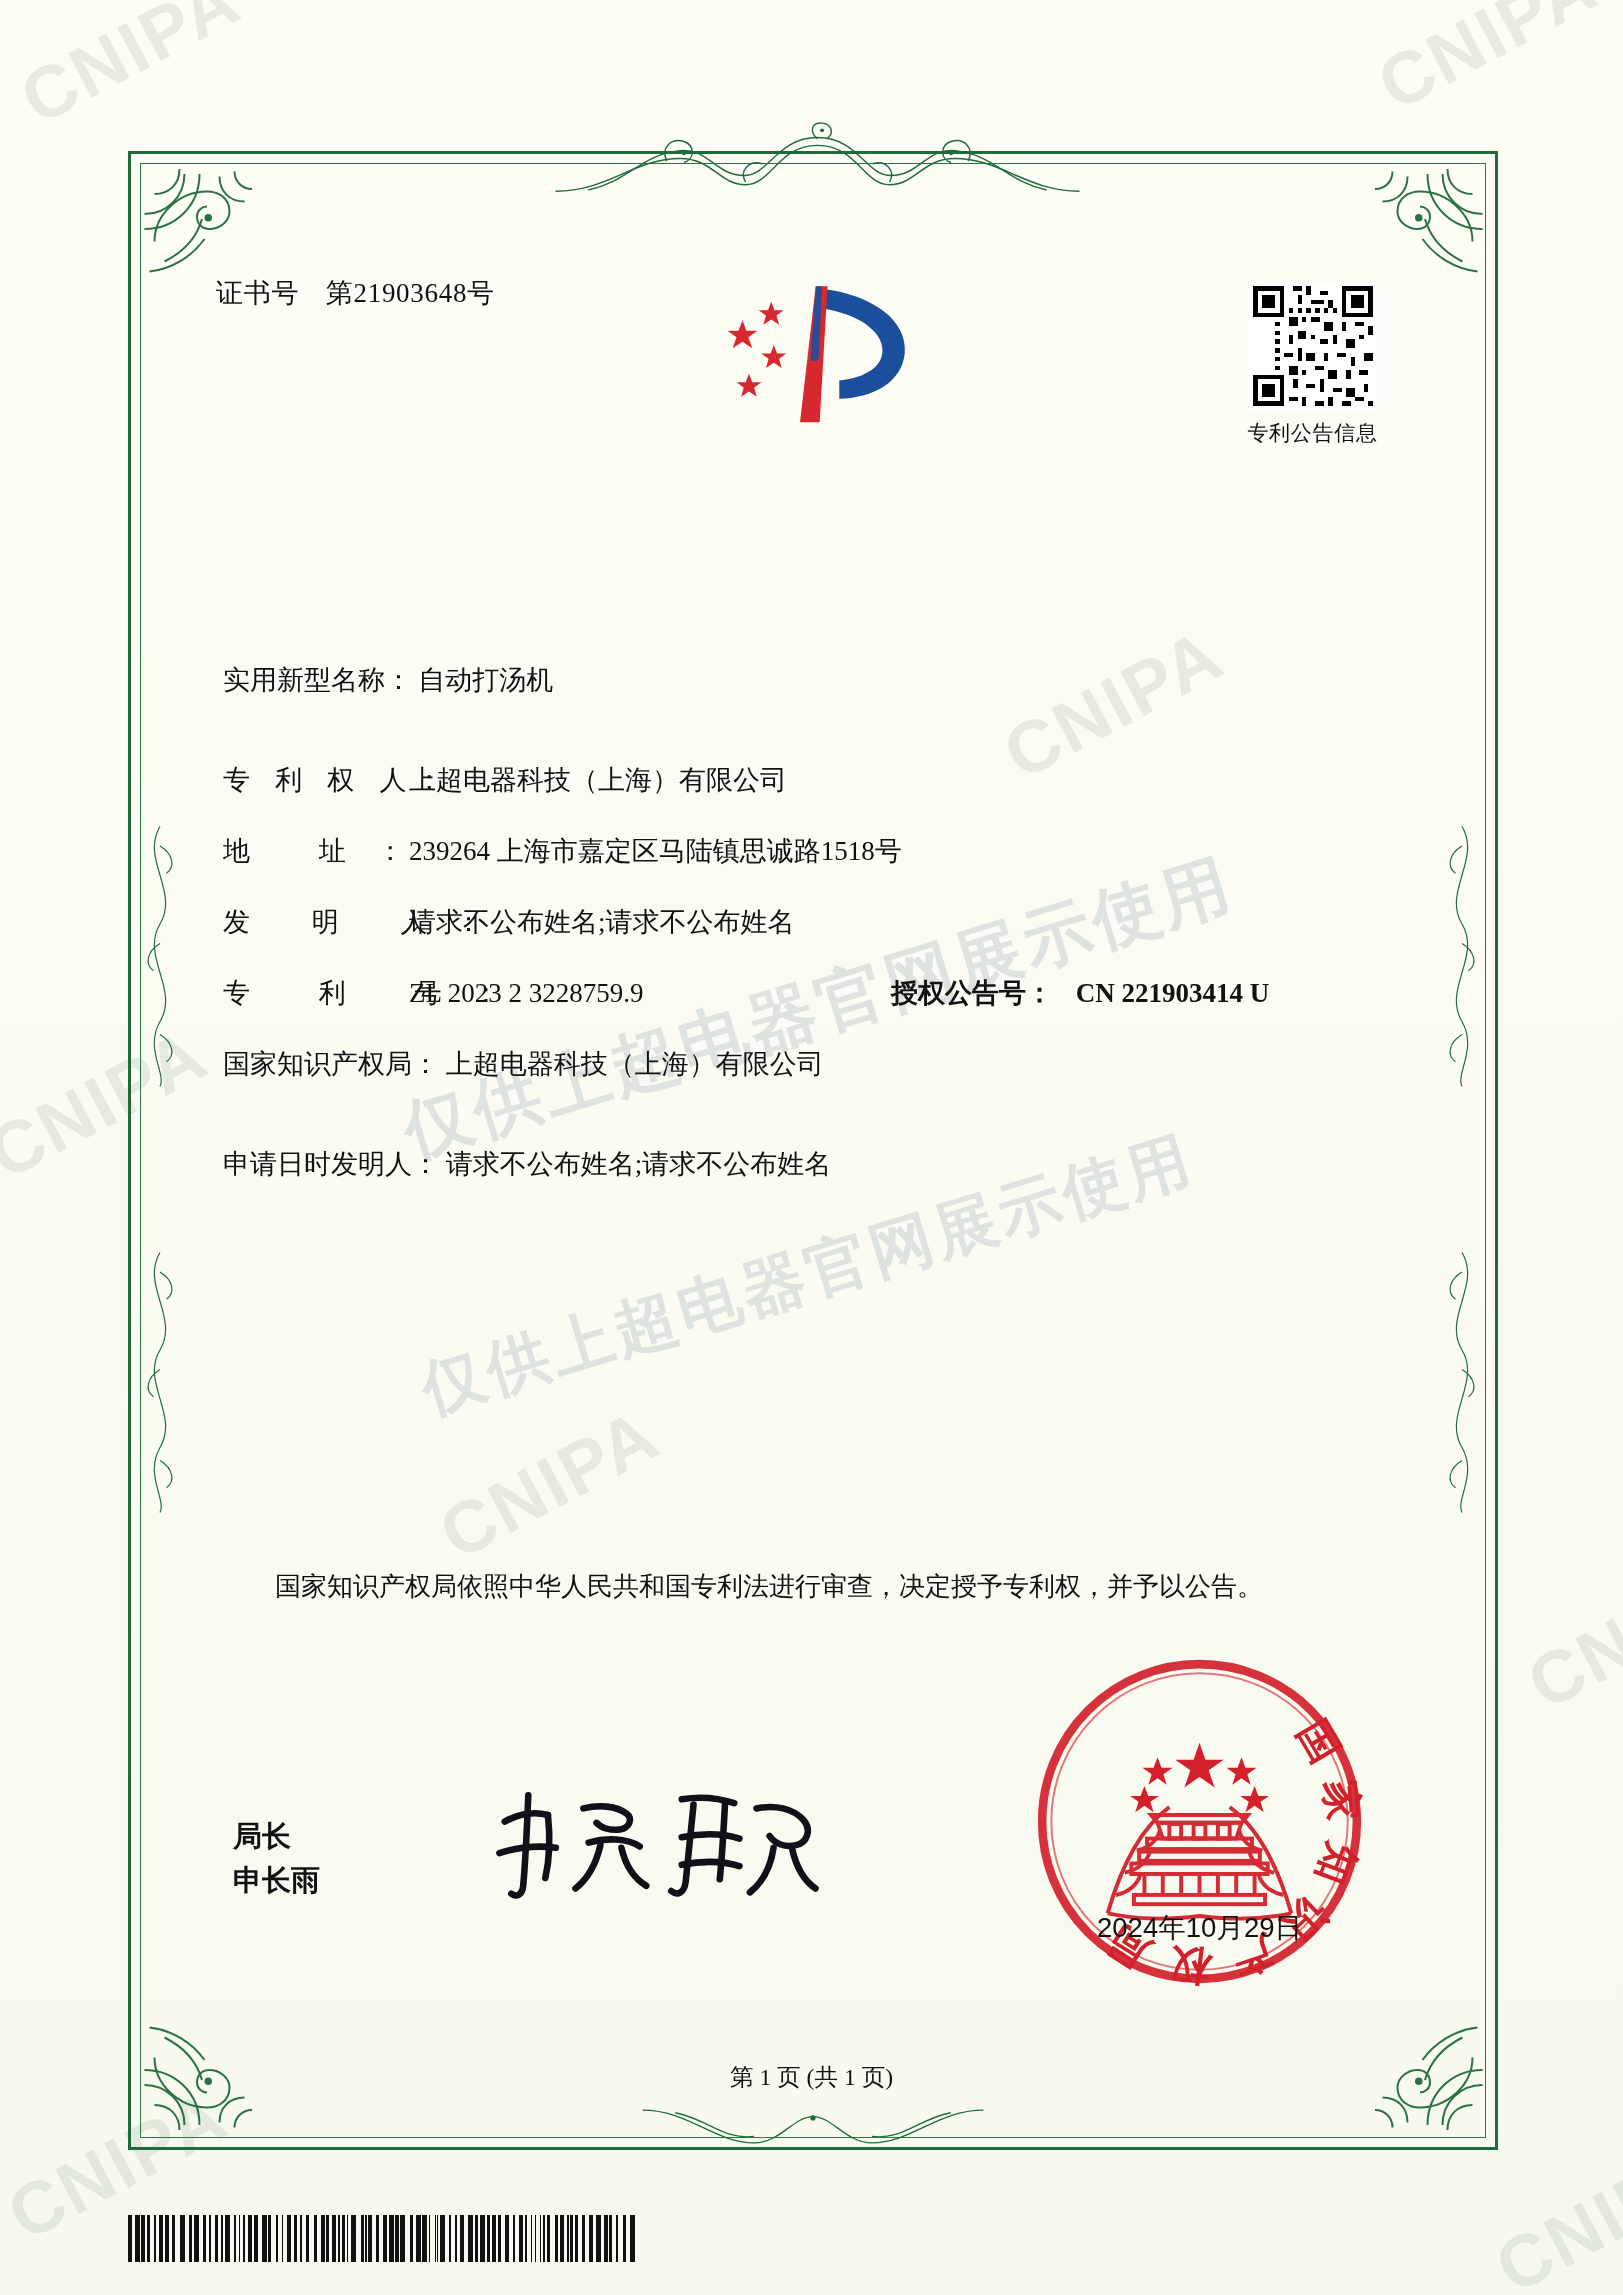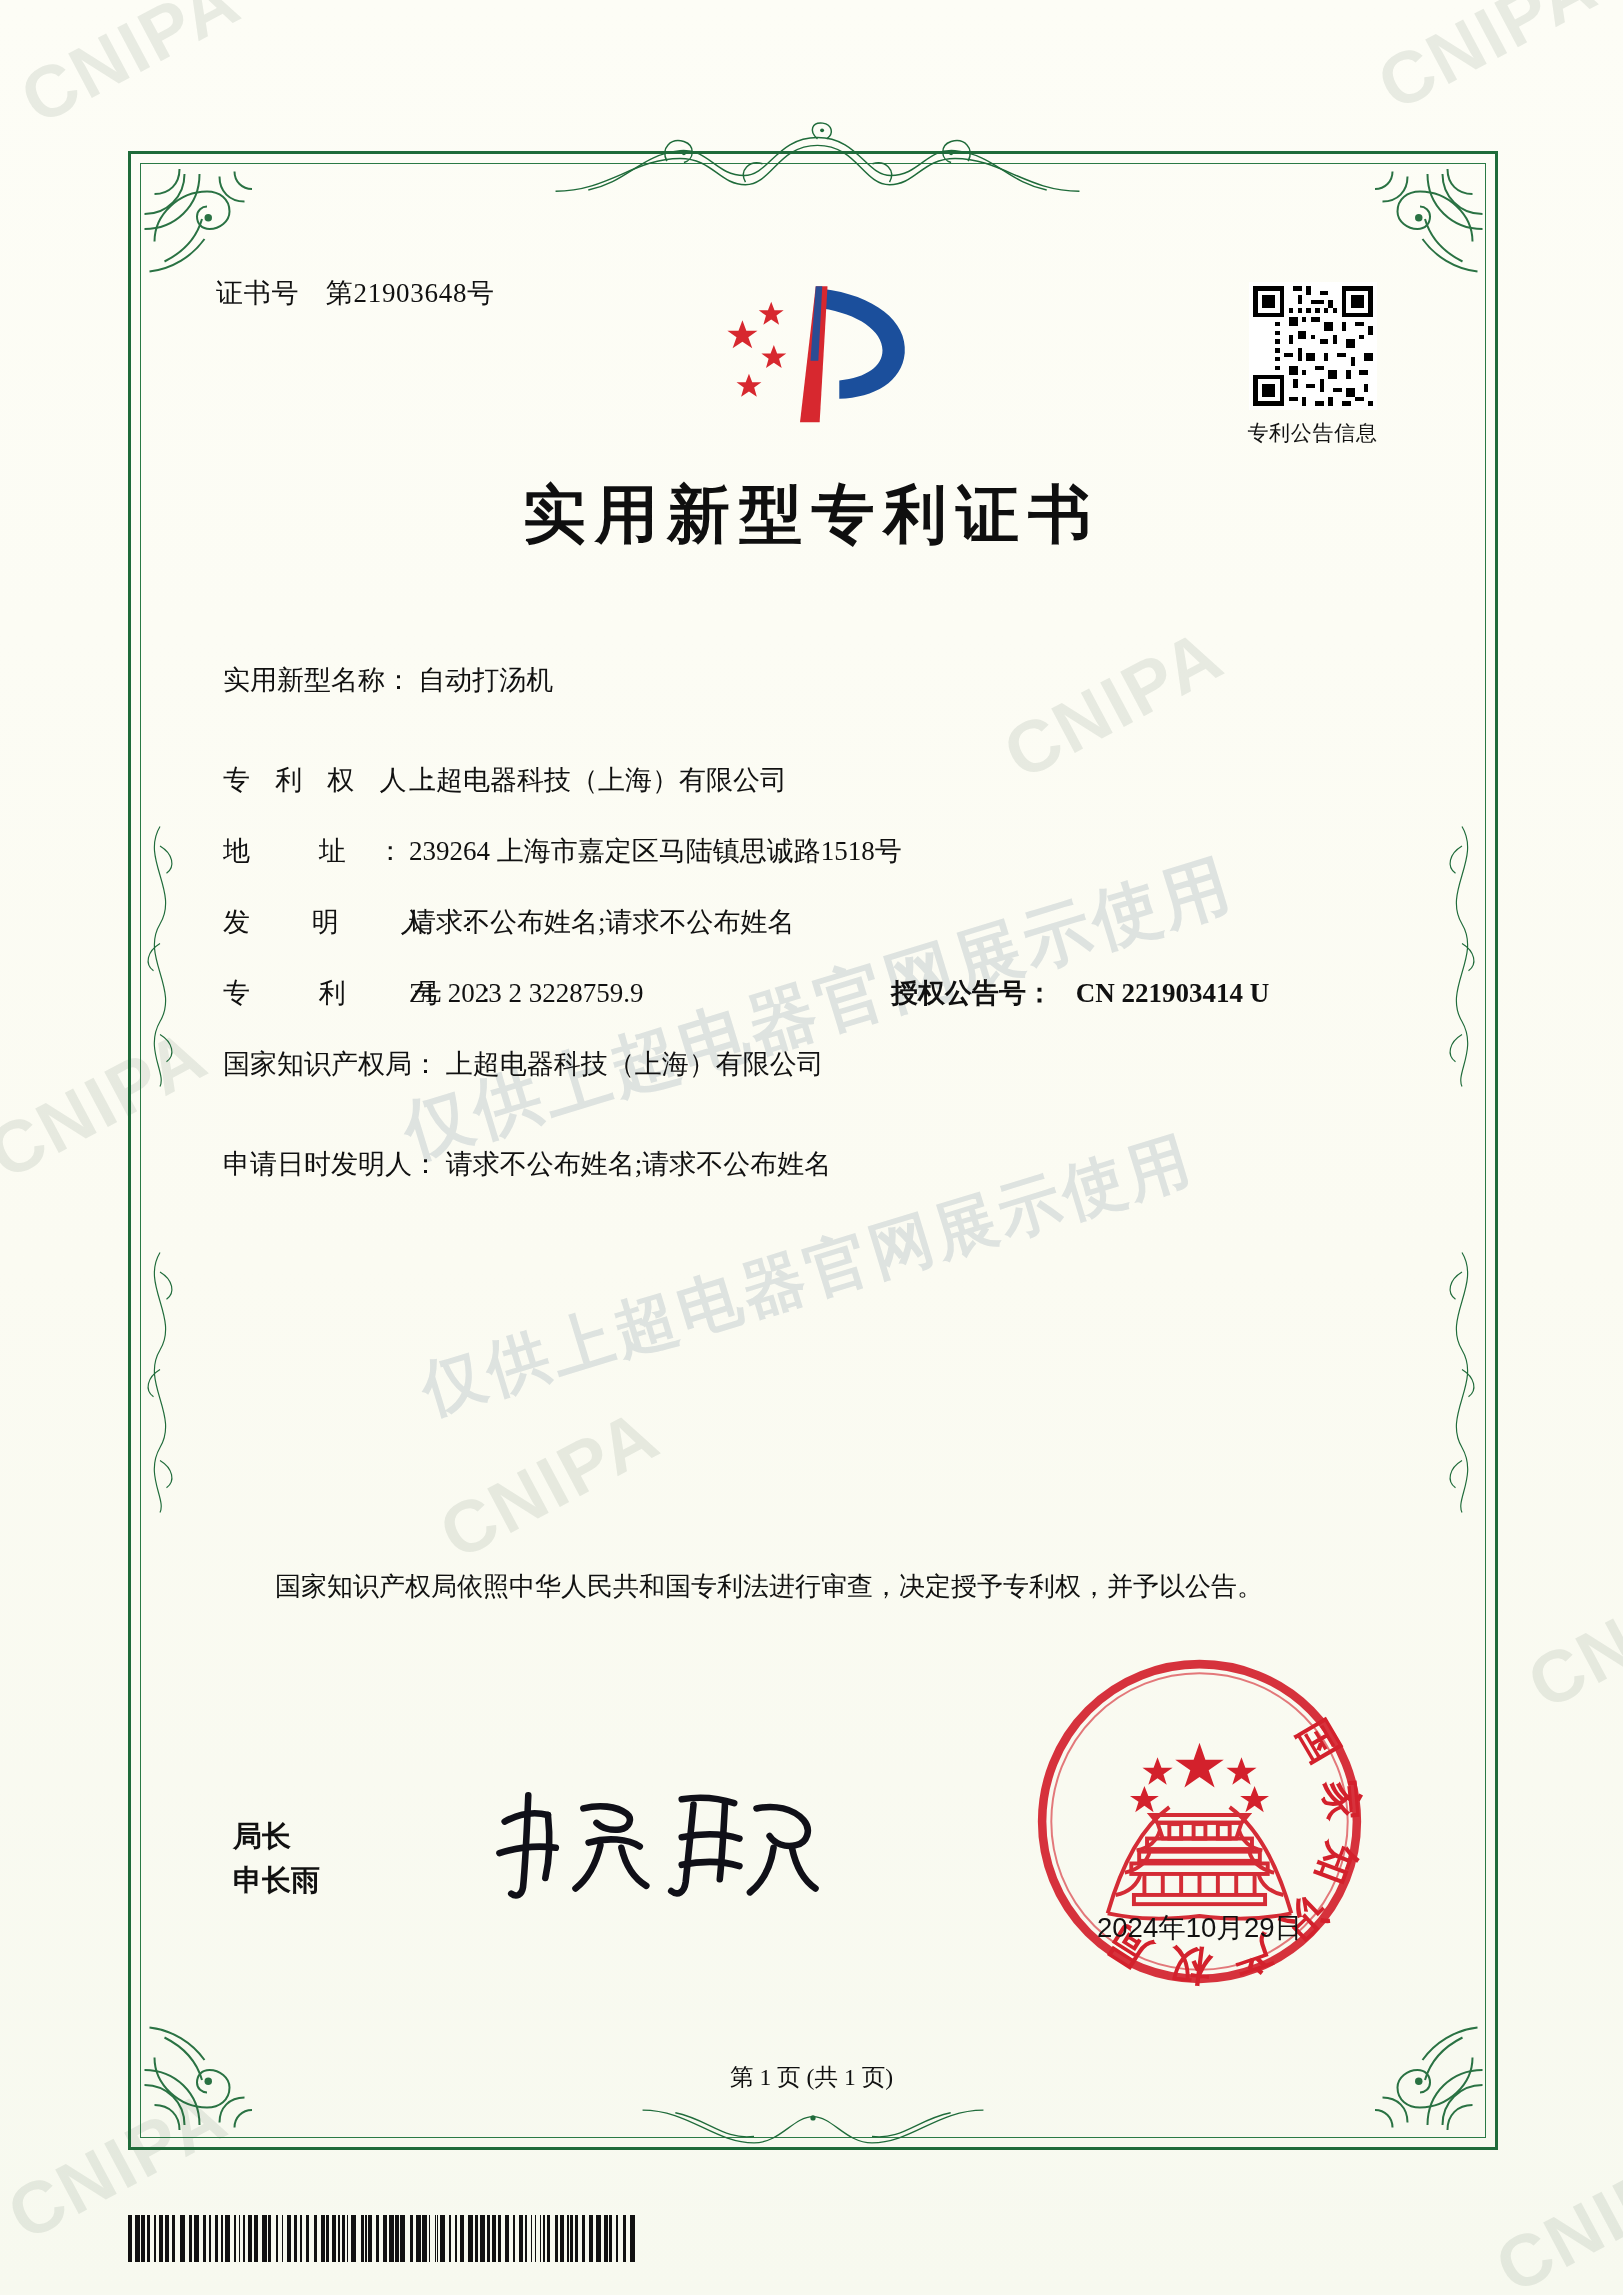--- a/index.html
+++ b/index.html
@@ -425,21 +425,20 @@
 
       <g fill="#d7282f">
         <polygon points="48,58 54,74 71,74 57,84 63,101 48,91 33,101 39,84 25,74 42,74"></polygon>
         <polygon points="92,30 97,43 111,43 100,51 104,65 92,57 80,65 84,51 73,43 87,43"></polygon>
         <polygon points="96,96 101,109 115,109 104,117 108,131 96,123 84,131 88,117 77,109 91,109"></polygon>
         <polygon points="58,140 63,153 77,153 66,161 70,175 58,167 46,175 50,161 39,153 53,153"></polygon>
       </g>
     </svg>
   </div>
 
-  <div class="title">实用新型专利证书</div>
 
   <div class="qr-wrap">
     <div class="qr">
       <svg viewBox="0 0 29 29" shape-rendering="crispEdges">
         <rect width="29" height="29" fill="#fff"></rect>
         <g fill="#000">
 
           <rect x="1" y="1" width="7" height="1"></rect>
             <rect x="1" y="7" width="7" height="1"></rect>
           <rect x="1" y="1" width="1" height="7"></rect>

